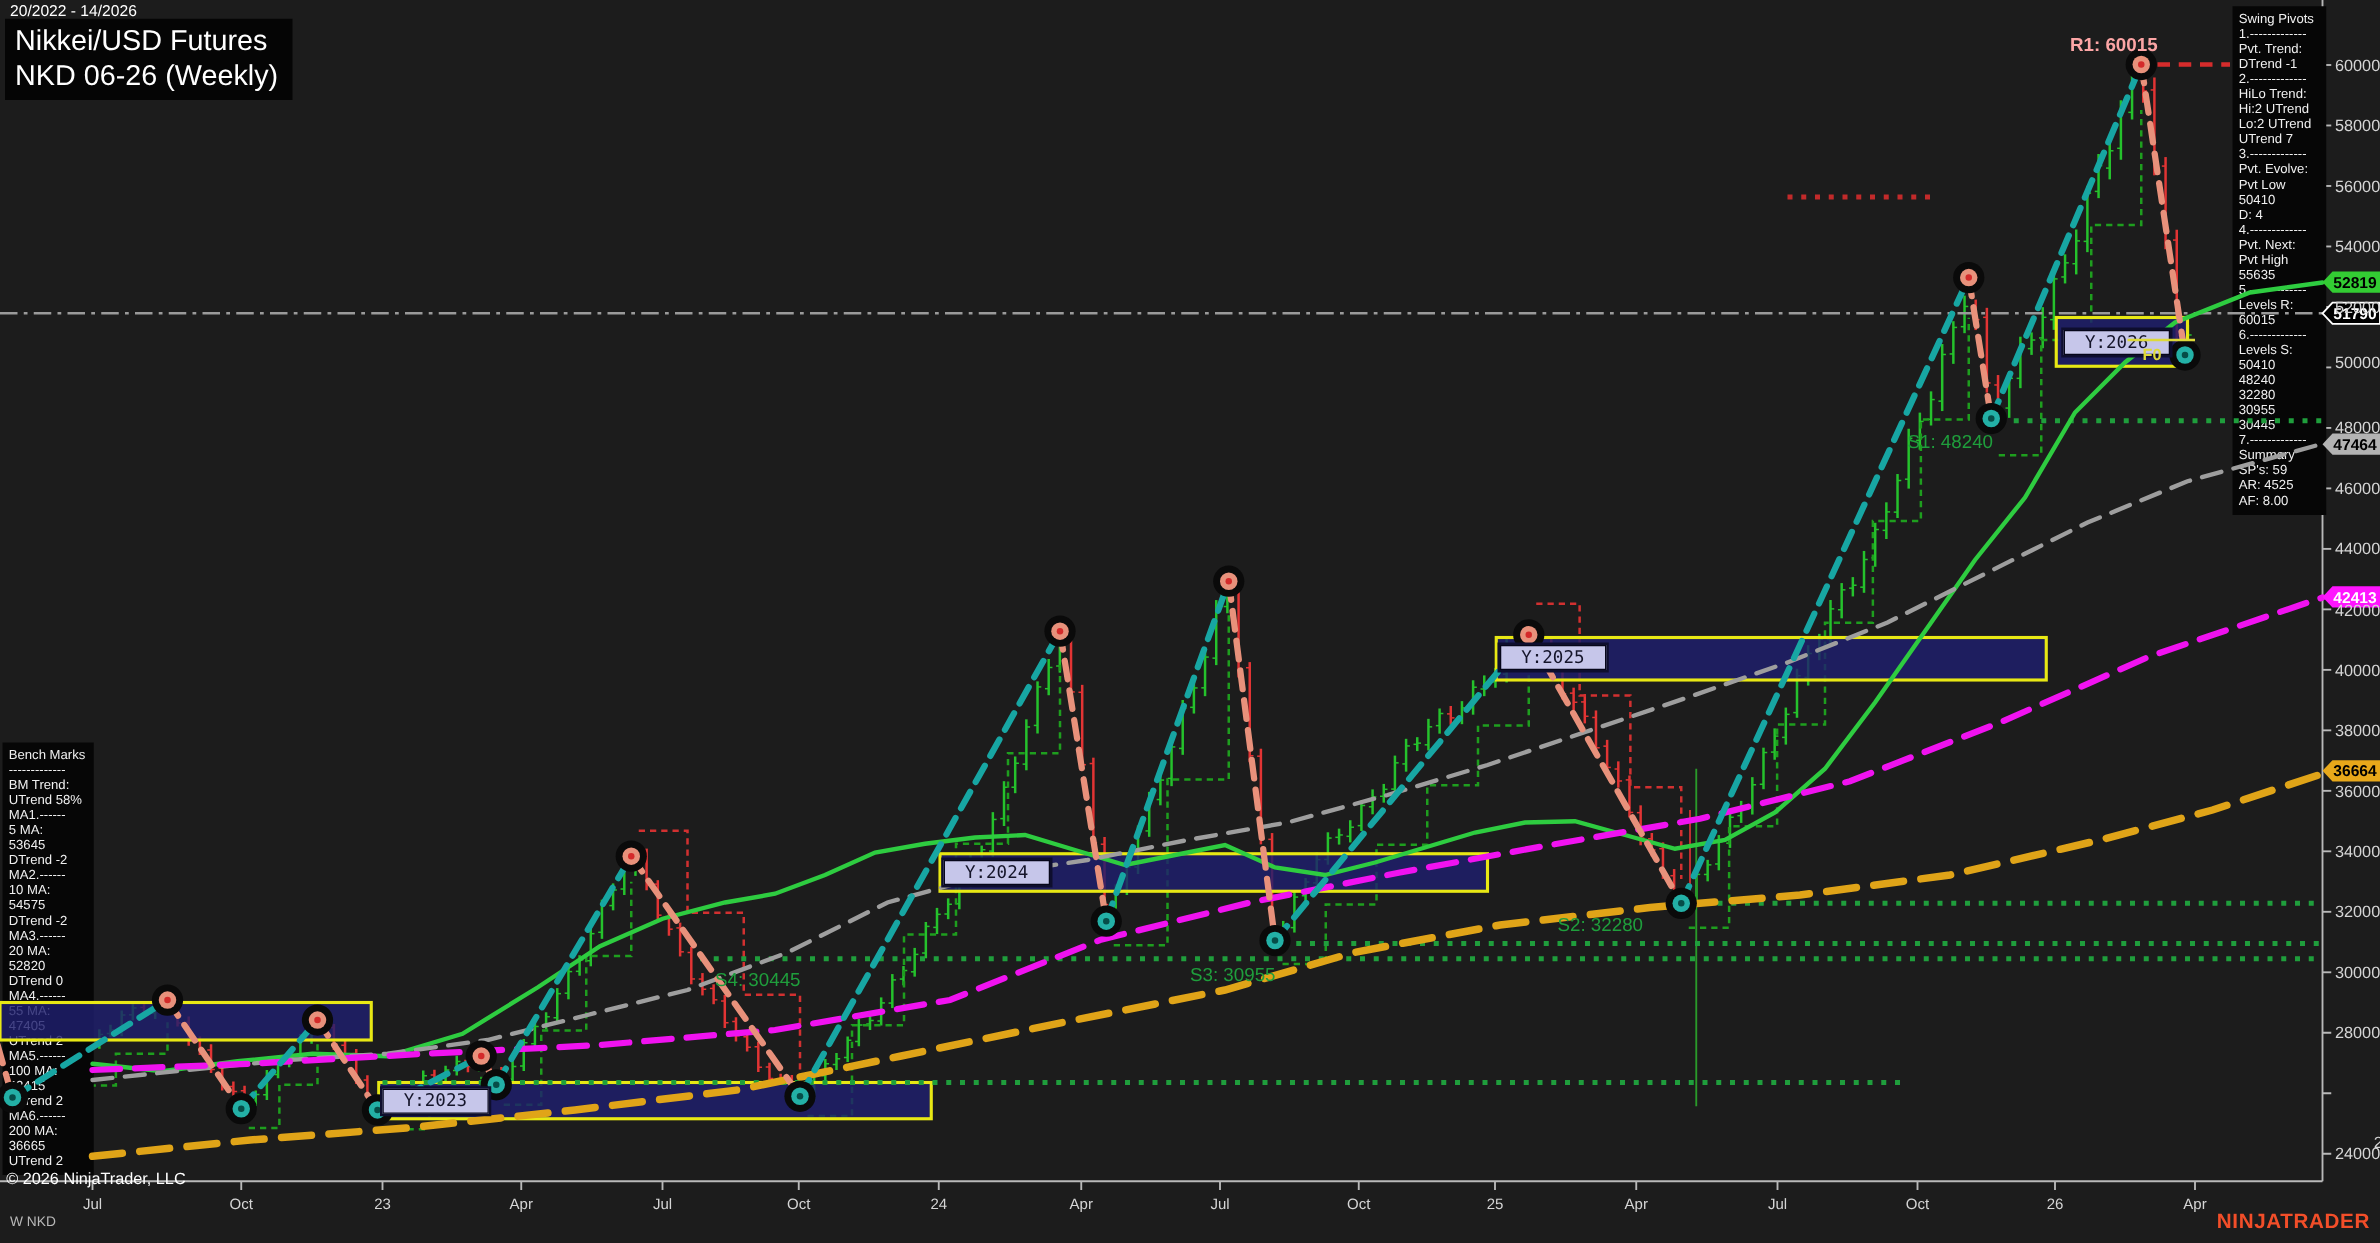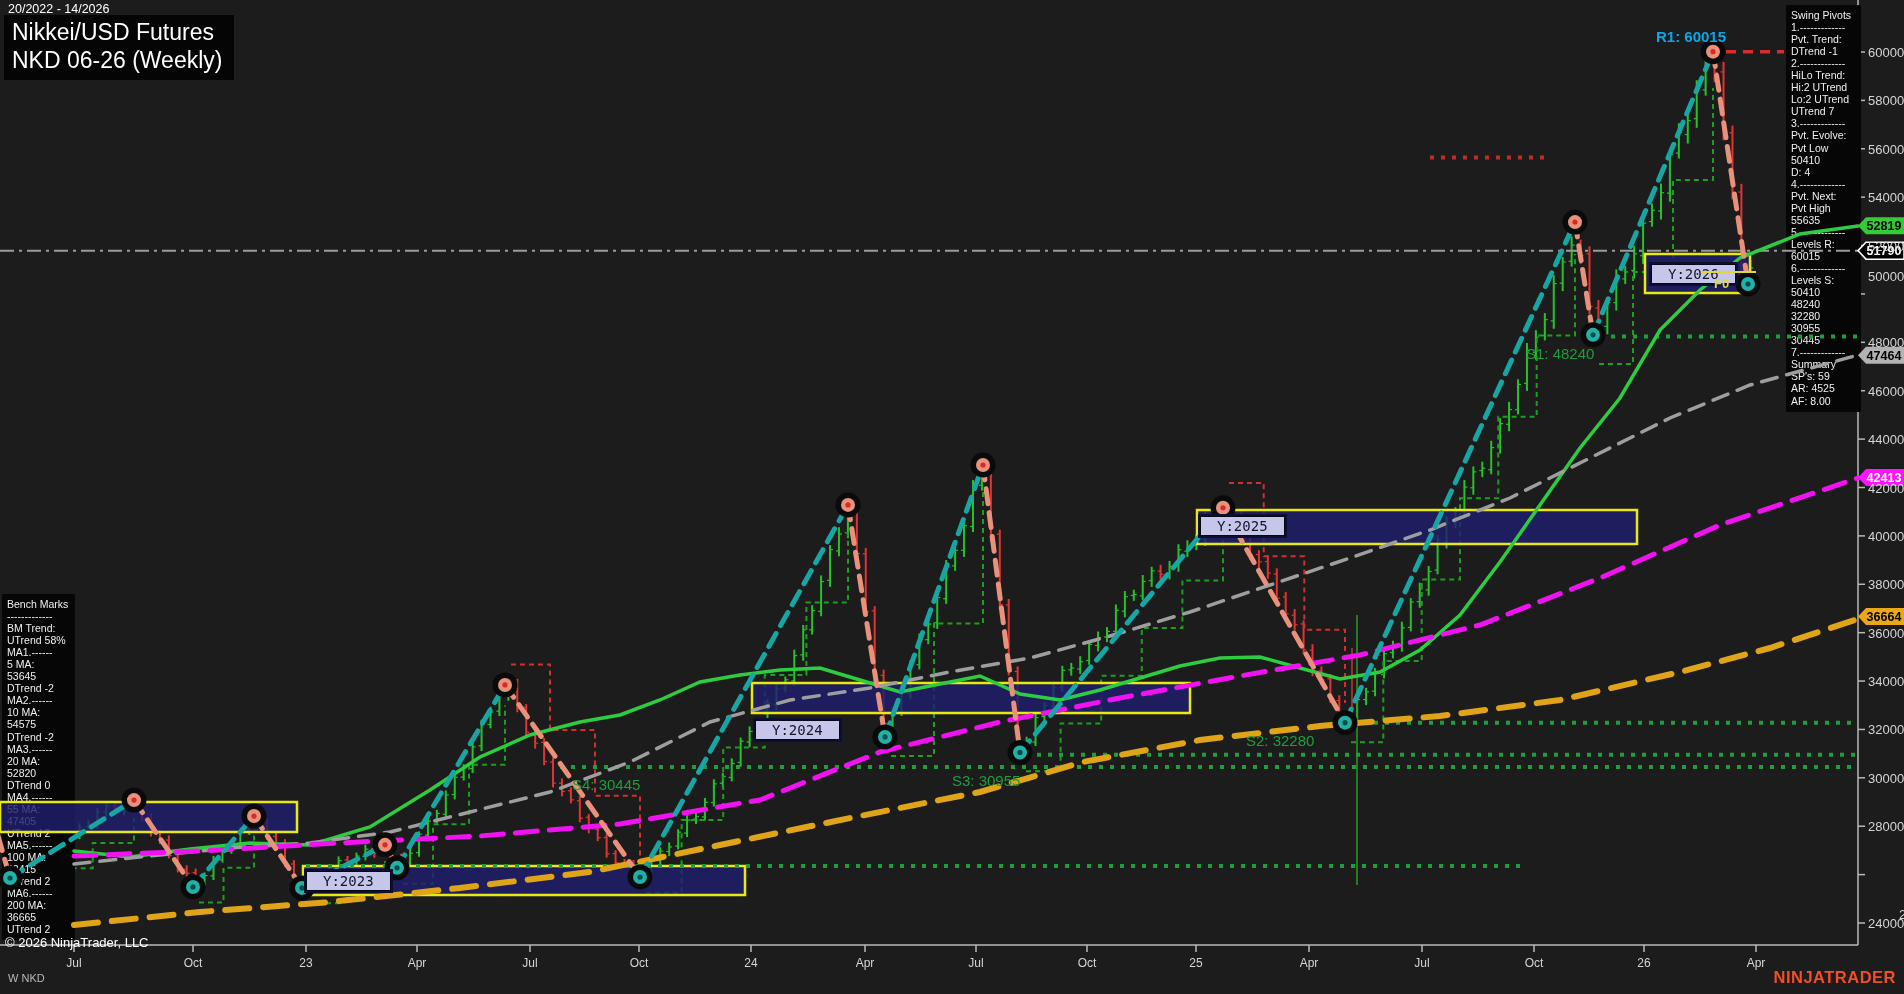--- a/index.html
+++ b/index.html
@@ -19,21 +19,21 @@
 
   #range-label{position:absolute;left:8px;top:2px;color:#ffffff;font-size:12.5px;z-index:4;}
   #title-block{position:absolute;left:4px;top:15px;background:#050505;color:#fff;
     padding:3px 12px 6px 8px;font-size:23px;line-height:28px;z-index:4;}
 
   .x-label{position:absolute;transform:translateX(-50%);color:#d5d5d5;font-size:12px;top:956px;}
   .y-label{position:absolute;left:1868px;color:#d5d5d5;font-size:13px;transform:translateY(-50%);}
 
   .slabel{position:absolute;color:#1f9e3c;font-size:15px;z-index:4;}
   .slabel.teal{color:#1e8f86;}
-  #r1-label{position:absolute;left:1656px;top:28px;color:#0ea5e9;font-size:15px;font-weight:bold;z-index:4;}
+  #r1-label{position:absolute;left:1656px;top:28px;color:#fca5a5;font-size:15px;font-weight:bold;z-index:4;}
 
   .ychip{position:absolute;background:#c6c6ea;color:#15152a;border:1px solid #06061a;
     box-shadow:0 0 0 2px #0e0e2e;font-family:"DejaVu Sans Mono",monospace;font-size:14px;
     padding:0 16px;line-height:18px;z-index:4;}
   #f0-label{position:absolute;left:1714px;top:276px;color:#ddd93a;font-size:13px;font-weight:bold;z-index:4;}
   #f0-line{position:absolute;left:1702px;top:271px;width:54px;height:2px;background:#ddd93a;z-index:4;}
 
   #copyright{position:absolute;left:5px;top:935px;color:#ffffff;font-size:13px;z-index:4;}
   #instrument{position:absolute;left:8px;top:972px;color:#b8b8b8;font-size:11px;z-index:4;}
   #nt-logo{position:absolute;right:8px;top:968px;color:#f24e29;font-size:16.5px;font-weight:bold;
@@ -916,21 +916,21 @@
     </div>
 
     <div id="r1-label">R1: 60015</div>
     <div class="slabel" style="left:1526px;top:345px;">S1: 48240</div>
     <div class="slabel" style="left:1246px;top:732px;">S2: 32280</div>
     <div class="slabel" style="left:952px;top:760px;margin-top:12px;">S3: 30955</div>
     <div class="slabel" style="left:572px;top:776px;">S4: 30445</div>
     <div class="slabel teal" style="left:348px;top:868px;">26355</div>
 
     <div class="ychip" style="left:306px;top:871px;">Y:2023</div>
-    <div class="ychip" style="left:755px;top:688px;margin-top:32px;">Y:2024</div>
+    <div class="ychip" style="left:755px;top:688px;">Y:2024</div>
     <div class="ychip" style="left:1200px;top:516px;">Y:2025</div>
     <div class="ychip" style="left:1651px;top:264px;">Y:2026</div>
 
     <div id="f0-line"></div>
     <div id="f0-label">F0</div>
 
     <div id="copyright">© 2026 NinjaTrader, LLC</div>
     <div id="instrument">W NKD</div>
     <div id="nt-logo">NINJATRADER</div>
   <div class="y-label" style="top: 923px;">24000</div>
@@ -939,21 +939,21 @@
       <div class="y-label" style="top: 777.833px;">30000</div>
       <div class="y-label" style="top: 729.444px;">32000</div>
       <div class="y-label" style="top: 681.056px;">34000</div>
       <div class="y-label" style="top: 632.667px;">36000</div>
       <div class="y-label" style="top: 584.278px;">38000</div>
       <div class="y-label" style="top: 535.889px;">40000</div>
       <div class="y-label" style="top: 487.5px;">42000</div>
       <div class="y-label" style="top: 439.111px;">44000</div>
       <div class="y-label" style="top: 390.722px;">46000</div>
       <div class="y-label" style="top: 342.333px;">48000</div>
-      <div class="y-label" style="top: 276px;">50000</div>
+      <div class="y-label" style="top: 290px;">50000</div>
       <div class="y-label" style="top: 245.556px;">52000</div>
       <div class="y-label" style="top: 197.167px;">54000</div>
       <div class="y-label" style="top: 148.778px;">56000</div>
       <div class="y-label" style="top: 100.389px;">58000</div>
       <div class="y-label" style="top: 52px;">60000</div>
       <div class="x-label" style="left: 74px;">Jul</div>
       <div class="x-label" style="left: 193px;">Oct</div>
       <div class="x-label" style="left: 306px;">23</div>
       <div class="x-label" style="left: 417px;">Apr</div>
       <div class="x-label" style="left: 530px;">Jul</div>

